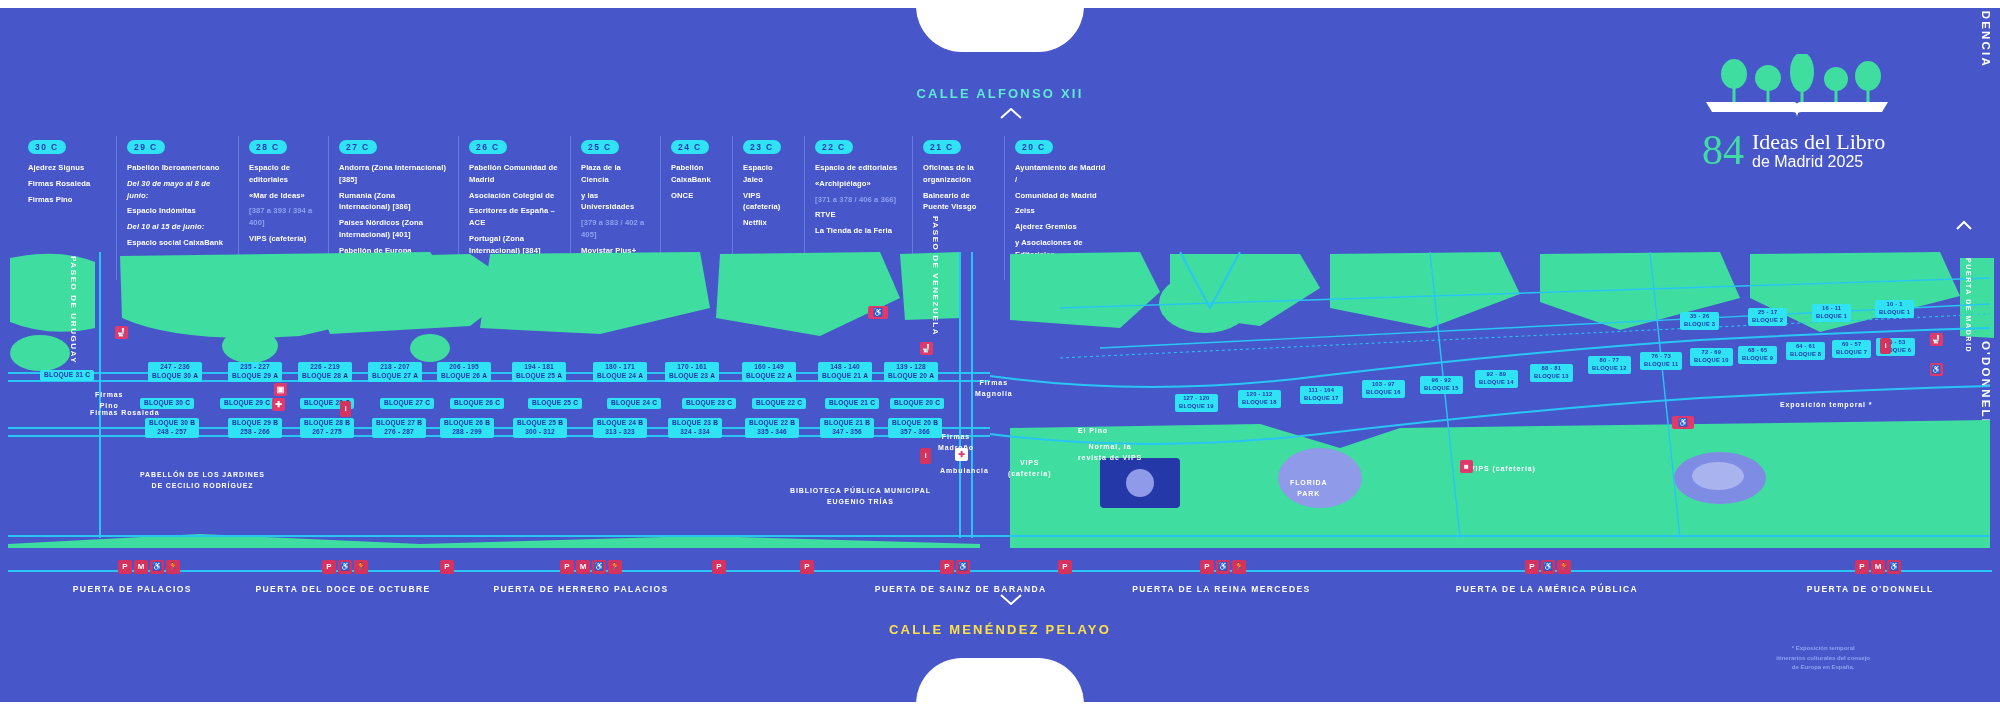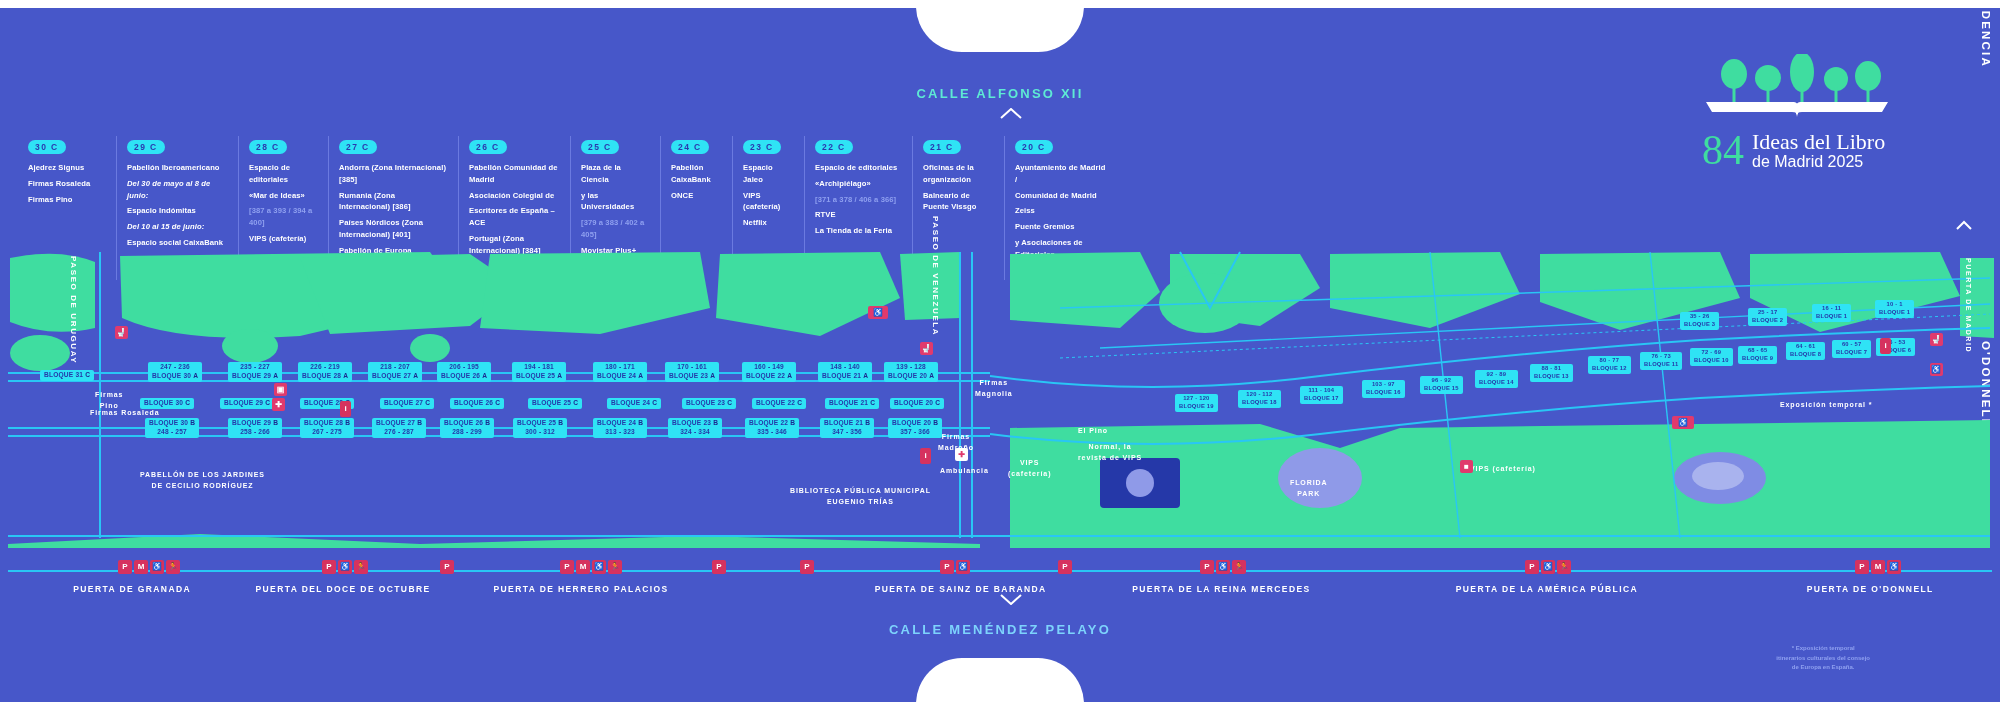--- a/index.html
+++ b/index.html
@@ -36,21 +36,21 @@
   
   .street-top {
     position: absolute; left: 0; right: 0; top: 78px;
     text-align: center;
     color: #5eead4;
     font-size: 13px; font-weight: bold; letter-spacing: 2.2px;
   }
   .street-bottom {
     position: absolute; left: 0; right: 0; top: 614px;
     text-align: center;
-    color: #7dd3fc;
+    color: #fde047;
     font-size: 13px; font-weight: bold; letter-spacing: 2.2px;
   }
   .chev {
     position:absolute; left:50%; transform:translateX(-50%);
     width:0;height:0;
   }
   .chev svg { display:block; }
 
   
   .street-side {
@@ -240,21 +240,21 @@
           <div class="legend-col" style="width: 88px;"><div class="badge">30 C</div><div class="li">Ajedrez Signus</div><div class="li">Firmas Rosaleda</div><div class="li">Firmas Pino</div></div>
           <div class="legend-col" style="width: 122px;"><div class="badge">29 C</div><div class="li">Pabellón Iberoamericano</div><div class="li em">Del 30 de mayo al 8 de junio:</div><div class="li">Espacio Indómitas</div><div class="li em">Del 10 al 15 de junio:</div><div class="li">Espacio social CaixaBank</div><div class="li">Disney – Marvel</div></div>
           <div class="legend-col" style="width: 90px;"><div class="badge">28 C</div><div class="li">Espacio de editoriales</div><div class="li">«Mar de Ideas»</div><div class="li num">[387 a 393 / 394 a 400]</div><div class="li">VIPS (cafetería)</div></div>
           <div class="legend-col" style="width: 130px;"><div class="badge">27 C</div><div class="li">Andorra (Zona Internacional) [385]</div><div class="li">Rumania (Zona Internacional) [386]</div><div class="li">Países Nórdicos (Zona Internacional) [401]</div><div class="li">Pabellón de Europa</div><div class="li">Información</div></div>
           <div class="legend-col" style="width: 112px;"><div class="badge">26 C</div><div class="li">Pabellón Comunidad de Madrid</div><div class="li">Asociación Colegial de</div><div class="li">Escritores de España – ACE</div><div class="li">Portugal (Zona Internacional) [384]</div></div>
           <div class="legend-col" style="width: 90px;"><div class="badge">25 C</div><div class="li">Plaza de la Ciencia</div><div class="li">y las Universidades</div><div class="li num">[379 a 383 / 402 a 405]</div><div class="li">Movistar Plus+</div></div>
           <div class="legend-col" style="width: 72px;"><div class="badge">24 C</div><div class="li">Pabellón CaixaBank</div><div class="li">ONCE</div></div>
           <div class="legend-col" style="width: 72px;"><div class="badge">23 C</div><div class="li">Espacio Jaleo</div><div class="li">VIPS (cafetería)</div><div class="li">Netflix</div></div>
           <div class="legend-col" style="width: 108px;"><div class="badge">22 C</div><div class="li">Espacio de editoriales</div><div class="li">«Archipiélago»</div><div class="li num">[371 a 378 / 406 a 366]</div><div class="li">RTVE</div><div class="li">La Tienda de la Feria</div></div>
           <div class="legend-col" style="width: 92px;"><div class="badge">21 C</div><div class="li">Oficinas de la organización</div><div class="li">Balneario de Puente Vissgo</div></div>
-          <div class="legend-col" style="width: 112px;"><div class="badge">20 C</div><div class="li">Ayuntamiento de Madrid /</div><div class="li">Comunidad de Madrid</div><div class="li">Zeiss</div><div class="li">Puente Gremios</div><div class="li">y Asociaciones de Editoriales</div><div class="li num">[367 a 370 / 414 a 418]</div></div>
+          <div class="legend-col" style="width: 112px;"><div class="badge">20 C</div><div class="li">Ayuntamiento de Madrid /</div><div class="li">Comunidad de Madrid</div><div class="li">Zeiss</div><div class="li">Ajedrez Gremios</div><div class="li">y Asociaciones de Editoriales</div><div class="li num">[367 a 370 / 414 a 418]</div></div>
         </div>
     </div>
 
     <div class="map">
       <svg width="2000" height="300" viewBox="0 0 2000 300" style="position:absolute;left:0;top:0;">
 
         <g fill="#3fdda0">
           <path d="M10 10 Q60 0 95 14 L95 80 Q50 90 10 74 Z"></path>
           <ellipse cx="40" cy="105" rx="30" ry="18"></ellipse>
           <path d="M120 8 L430 4 Q450 30 420 60 L300 88 Q180 96 122 70 Z"></path>
@@ -409,21 +409,21 @@
     <div class="gates">
       <div class="gateline"></div>
       <div id="gates-layer">
           <div class="gate" style="left: 118px;">
             <div class="icons">
               <div class="gi">P</div>
               <div class="gi">M</div>
               <div class="gi">♿</div>
               <div class="gi">🏃</div>
             </div>
-            <div class="glabel">PUERTA DE GRANADA</div>
+            <div class="glabel">PUERTA DE PALACIOS</div>
           </div>
           <div class="gate" style="left: 322px;">
             <div class="icons">
               <div class="gi">P</div>
               <div class="gi">♿</div>
               <div class="gi">🏃</div>
             </div>
             <div class="glabel">PUERTA DEL DOCE DE OCTUBRE</div>
           </div>
           <div class="gate" style="left: 440px;">

